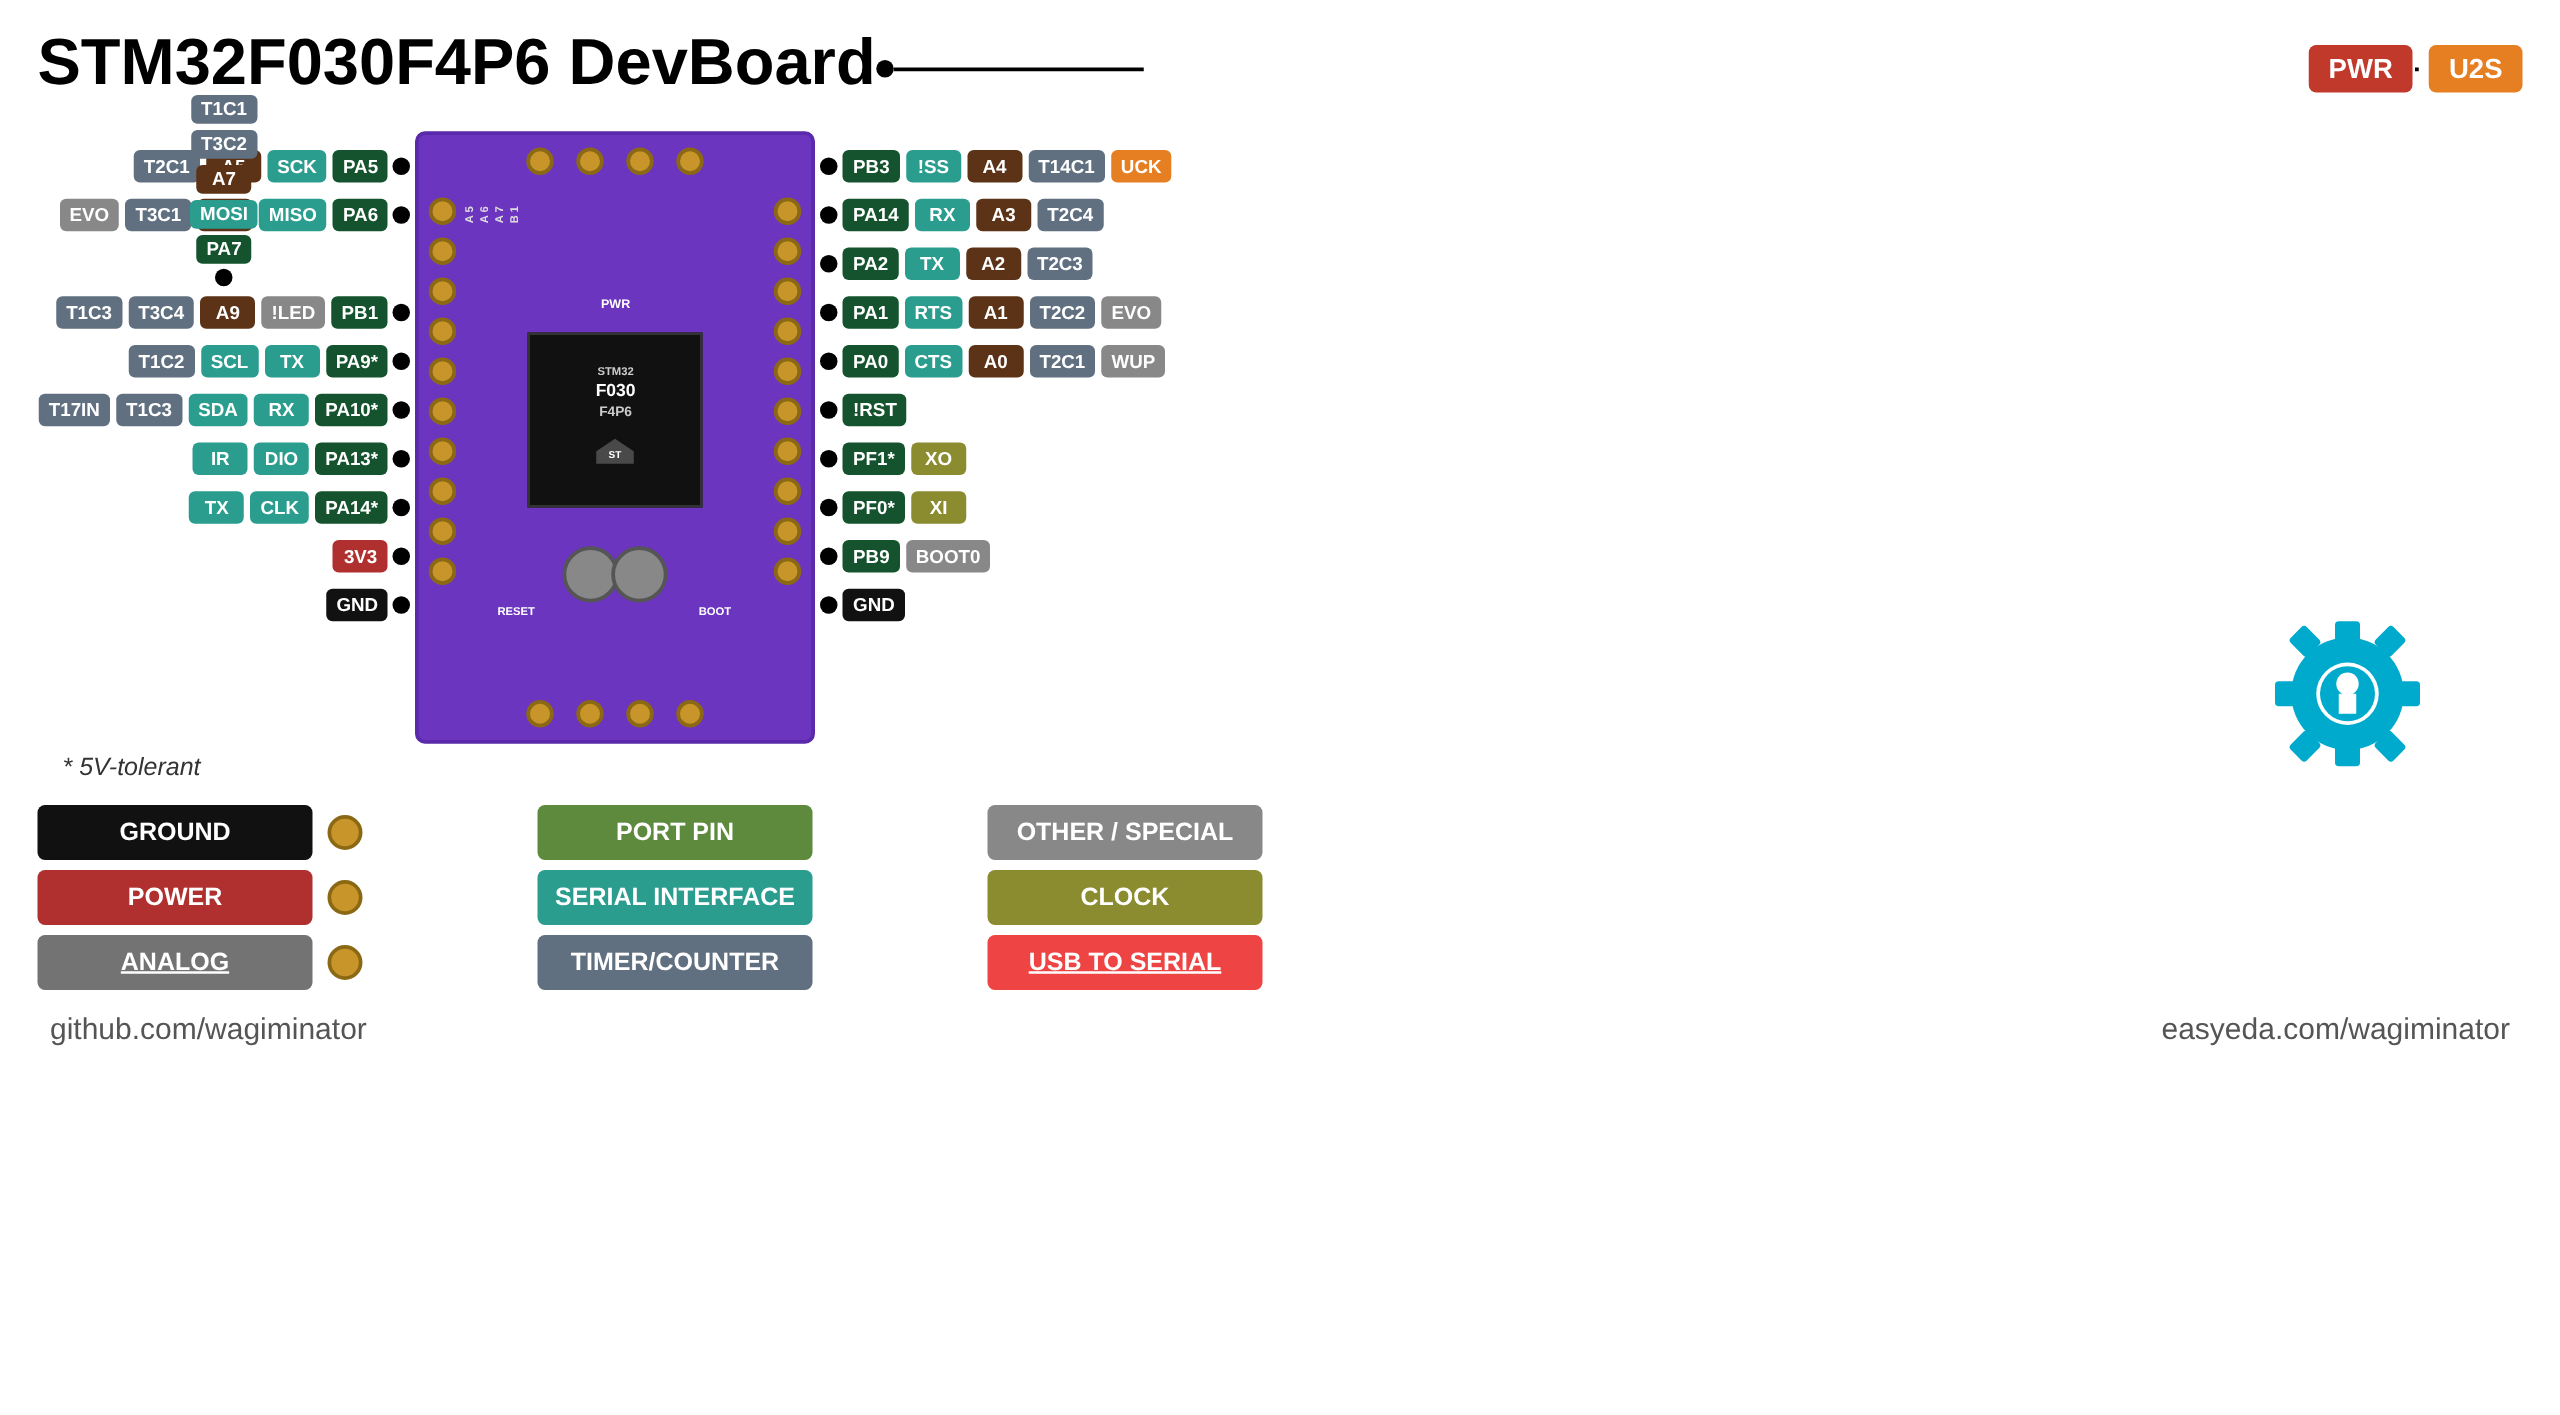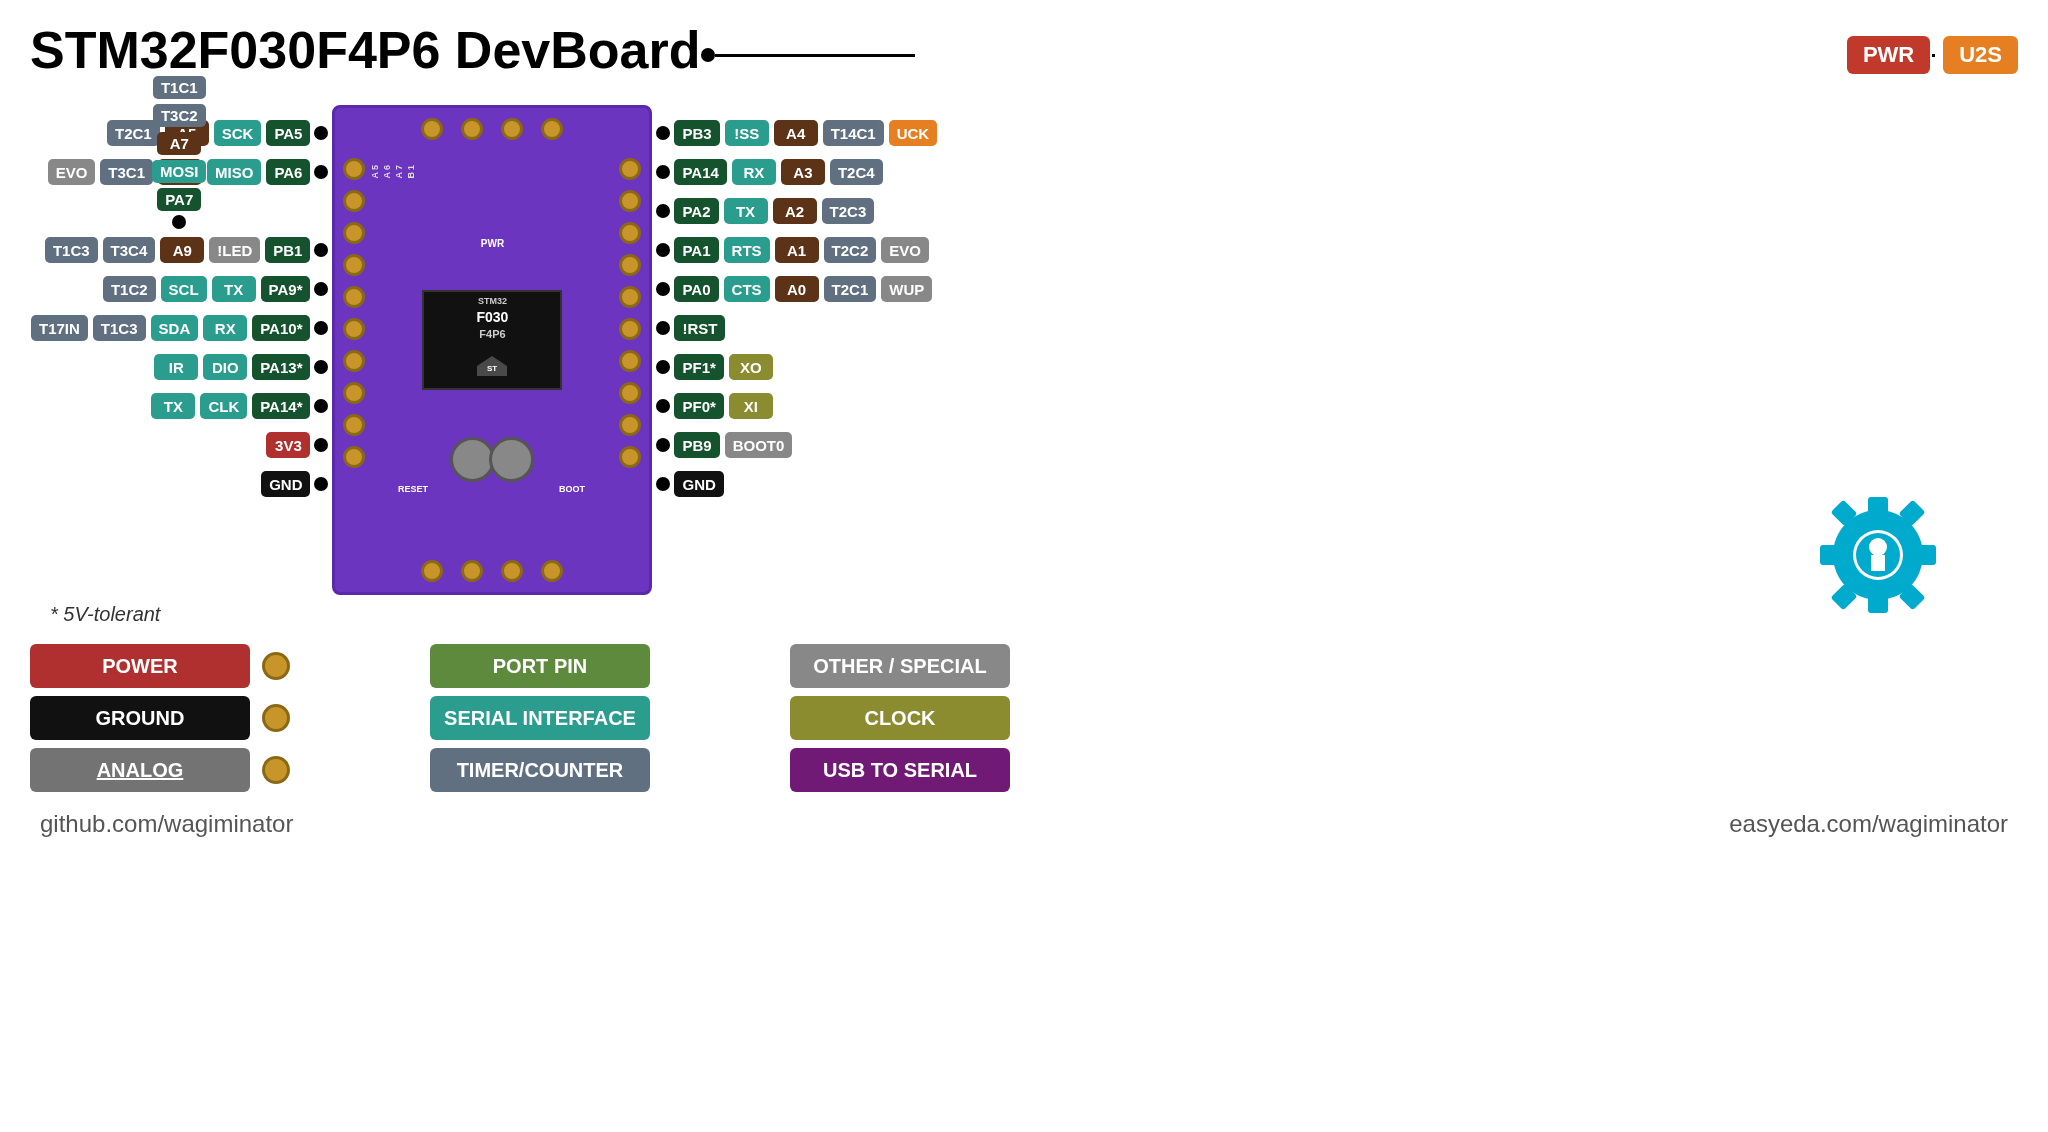--- a/index.html
+++ b/index.html
@@ -122,21 +122,21 @@
       flex-direction: column;
       align-items: center;
       justify-content: space-between;
       padding: 8px 4px;
     }
 
     .pcb-chip {
       background: #111;
       border: 2px solid #333;
       width: 140px;
-      height: 100px;
+      height: 140px;
       position: absolute;
       top: 50%;
       left: 50%;
       transform: translate(-50%, -60%);
       display: flex;
       align-items: center;
       justify-content: center;
       flex-direction: column;
     }
 
@@ -538,32 +538,32 @@
     </div>
 
   </div>
 
   <div class="footnote" style="margin-top:8px; margin-left:20px;">* 5V-tolerant</div>
 
   <div class="legend-section" style="margin-top:18px;">
 
     <div class="legend-col">
       <div class="legend-item">
+        <div class="legend-box" style="background:#111;">
+          <span>GROUND</span>
+        </div>
+        <div class="legend-dot"></div>
+      </div>
+      <div class="legend-item">
         <div class="legend-box" style="background:#b03030;">
           <span>POWER</span>
         </div>
         <div class="legend-dot"></div>
       </div>
       <div class="legend-item">
-        <div class="legend-box" style="background:#111;">
-          <span>GROUND</span>
-        </div>
-        <div class="legend-dot"></div>
-      </div>
-      <div class="legend-item">
         <div class="legend-box" style="background:#737373;text-decoration:underline;">
           <span>ANALOG</span>
         </div>
         <div class="legend-dot"></div>
       </div>
     </div>
 
     <div style="width:60px;"></div>
 
     <div class="legend-col">
@@ -591,21 +591,21 @@
         <div class="legend-box" style="background:#888;">
           <span>OTHER / SPECIAL</span>
         </div>
       </div>
       <div class="legend-item">
         <div class="legend-box" style="background:#8b8b30;">
           <span>CLOCK</span>
         </div>
       </div>
       <div class="legend-item">
-        <div class="legend-box" style="background:#701a75;">
+        <div class="legend-box" style="background:#ef4444;text-decoration:underline;">
           <span>USB TO SERIAL</span>
         </div>
       </div>
     </div>
 
   </div>
 
   <div style="display:flex; justify-content:space-between; margin-top:18px; padding:0 10px;">
     <span class="footer-text" style="position:relative; bottom:auto; font-size:24px; color:#555;">github.com/wagiminator</span>
     <span class="footer-text" style="position:relative; bottom:auto; font-size:24px; color:#555;">easyeda.com/wagiminator</span>

